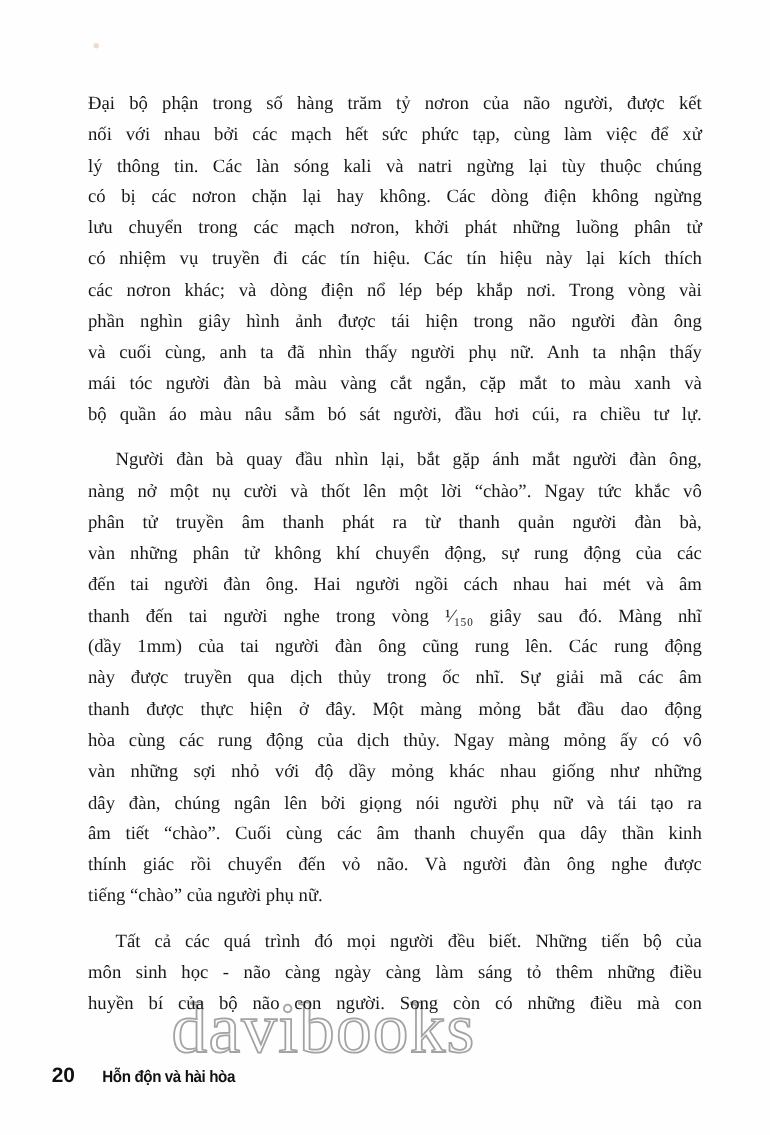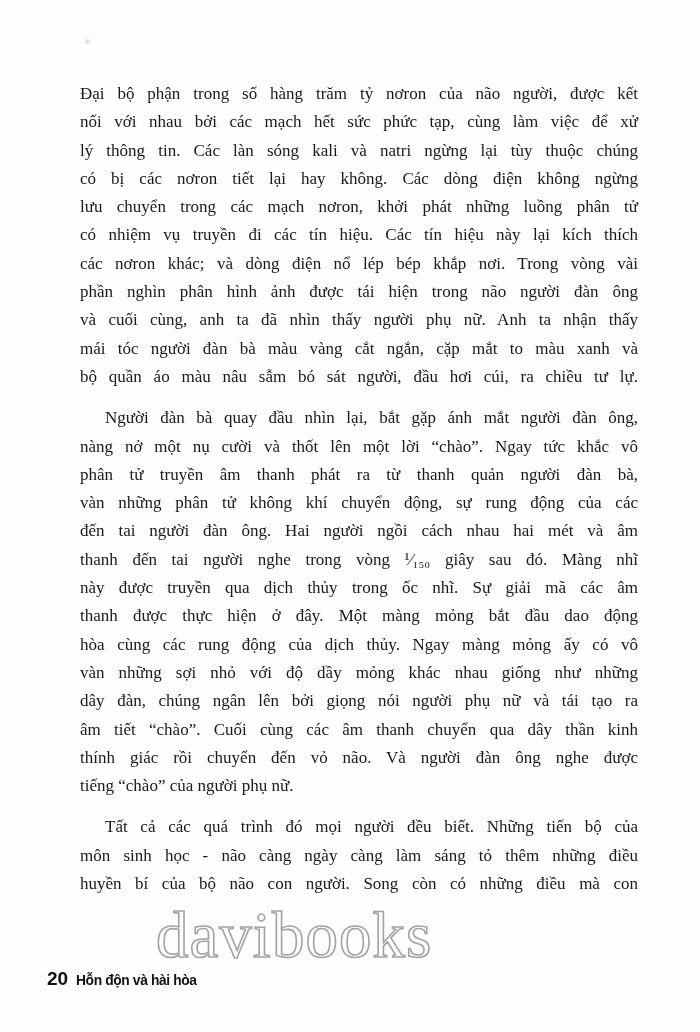--- a/index.html
+++ b/index.html
@@ -59,21 +59,21 @@
     letter-spacing: 2px;
     color: transparent;
     -webkit-text-stroke: 1.2px #9a9a9a;
   }
   .footer {
     position: absolute;
     left: 47px; top: 968px;
     z-index: 3;
     display: flex;
     align-items: baseline;
-    gap: 8px;
+    gap: 25px;
     color: #111111;
     font-family: "Liberation Sans", sans-serif;
   }
   .pagenum {
     font-size: 19px;
     font-weight: 700;
   }
   .footer-title {
     font-size: 15px;
     font-weight: 700;
@@ -89,36 +89,37 @@
 
   <div class="speck"></div>
 
   <div class="watermark-main">davibooks</div>
 
   <div class="text-block">
     <p class="para">
       <span class="line">Đại bộ phận trong số hàng trăm tỷ nơron của não người, được kết</span>
       <span class="line">nối với nhau bởi các mạch hết sức phức tạp, cùng làm việc để xử</span>
       <span class="line">lý thông tin. Các làn sóng kali và natri ngừng lại tùy thuộc chúng</span>
-      <span class="line">có bị các nơron tiết lại hay không. Các dòng điện không ngừng</span>
+      <span class="line">có bị các nơron chặn lại hay không. Các dòng điện không ngừng</span>
       <span class="line">lưu chuyển trong các mạch nơron, khởi phát những luồng phân tử</span>
       <span class="line">có nhiệm vụ truyền đi các tín hiệu. Các tín hiệu này lại kích thích</span>
       <span class="line">các nơron khác; và dòng điện nổ lép bép khắp nơi. Trong vòng vài</span>
-      <span class="line">phần nghìn phân hình ảnh được tái hiện trong não người đàn ông</span>
+      <span class="line">phần nghìn giây hình ảnh được tái hiện trong não người đàn ông</span>
       <span class="line">và cuối cùng, anh ta đã nhìn thấy người phụ nữ. Anh ta nhận thấy</span>
       <span class="line">mái tóc người đàn bà màu vàng cắt ngắn, cặp mắt to màu xanh và</span>
       <span class="line">bộ quần áo màu nâu sẫm bó sát người, đầu hơi cúi, ra chiều tư lự.</span>
     </p>
     <p class="para indent">
       <span class="line">Người đàn bà quay đầu nhìn lại, bắt gặp ánh mắt người đàn ông,</span>
       <span class="line">nàng nở một nụ cười và thốt lên một lời “chào”. Ngay tức khắc vô</span>
       <span class="line">phân tử truyền âm thanh phát ra từ thanh quản người đàn bà,</span>
       <span class="line">vàn những phân tử không khí chuyển động, sự rung động của các</span>
       <span class="line">đến tai người đàn ông. Hai người ngồi cách nhau hai mét và âm</span>
       <span class="line">thanh đến tai người nghe trong vòng ¹⁄₁₅₀ giây sau đó. Màng nhĩ</span>
+      <span class="line">(dầy 1mm) của tai người đàn ông cũng rung lên. Các rung động</span>
       <span class="line">này được truyền qua dịch thủy trong ốc nhĩ. Sự giải mã các âm</span>
       <span class="line">thanh được thực hiện ở đây. Một màng mỏng bắt đầu dao động</span>
       <span class="line">hòa cùng các rung động của dịch thủy. Ngay màng mỏng ấy có vô</span>
       <span class="line">vàn những sợi nhỏ với độ dầy mỏng khác nhau giống như những</span>
       <span class="line">dây đàn, chúng ngân lên bởi giọng nói người phụ nữ và tái tạo ra</span>
       <span class="line">âm tiết “chào”. Cuối cùng các âm thanh chuyển qua dây thần kinh</span>
       <span class="line">thính giác rồi chuyển đến vỏ não. Và người đàn ông nghe được</span>
       <span class="line short">tiếng “chào” của người phụ nữ.</span>
     </p>
     <p class="para indent">

